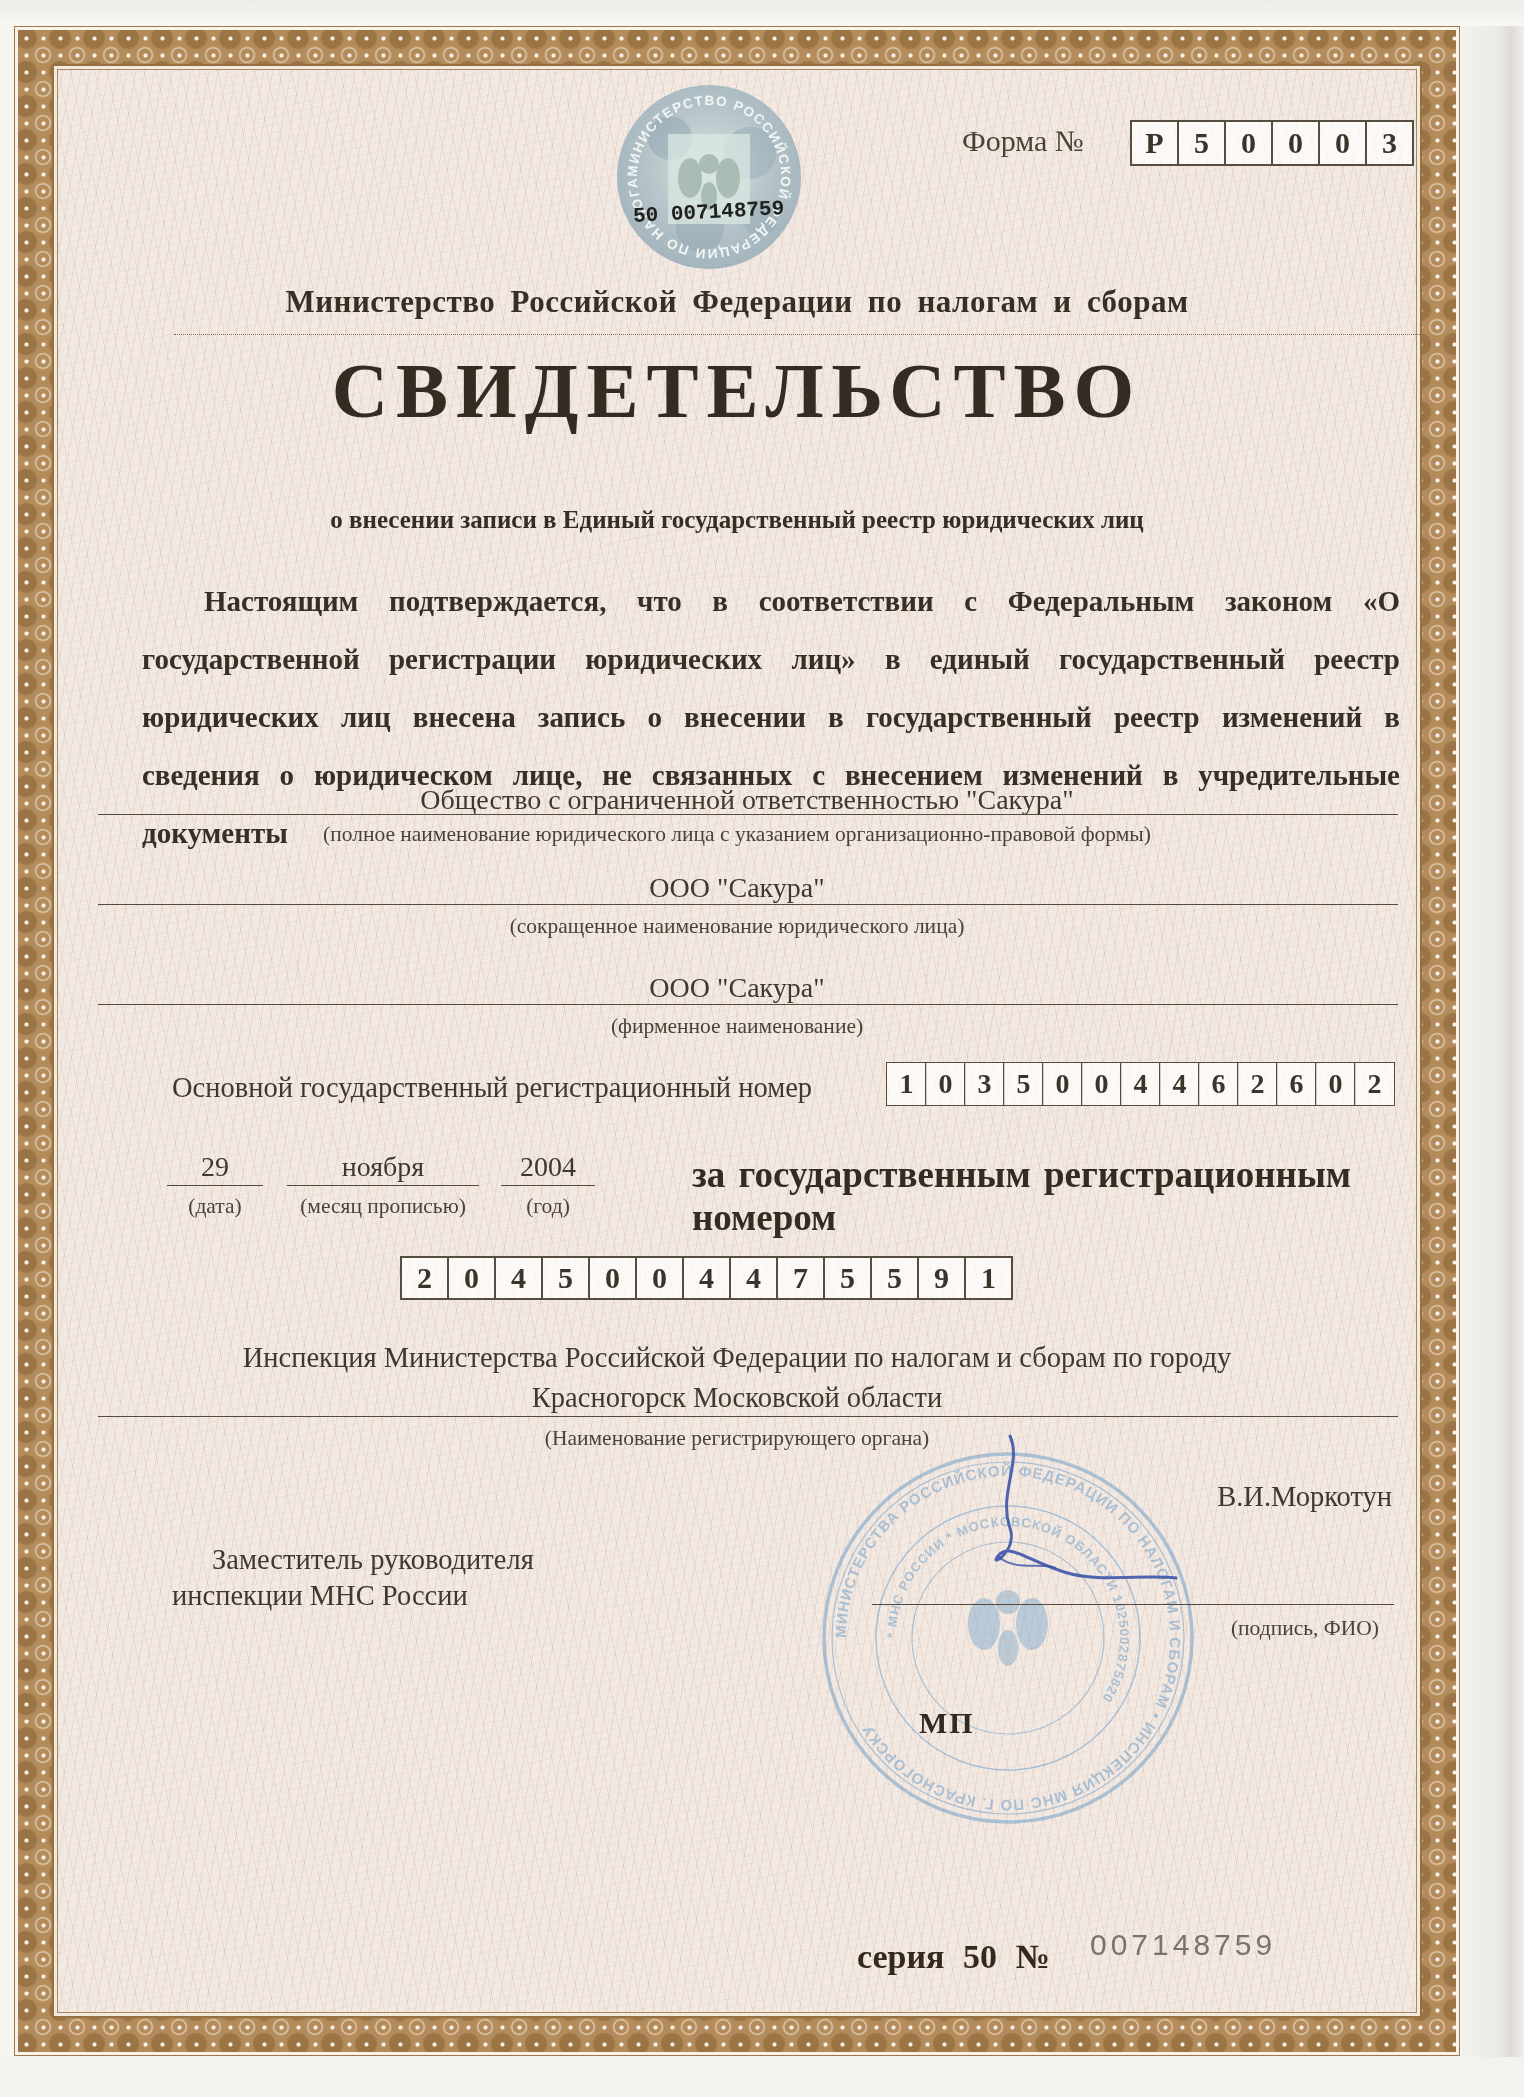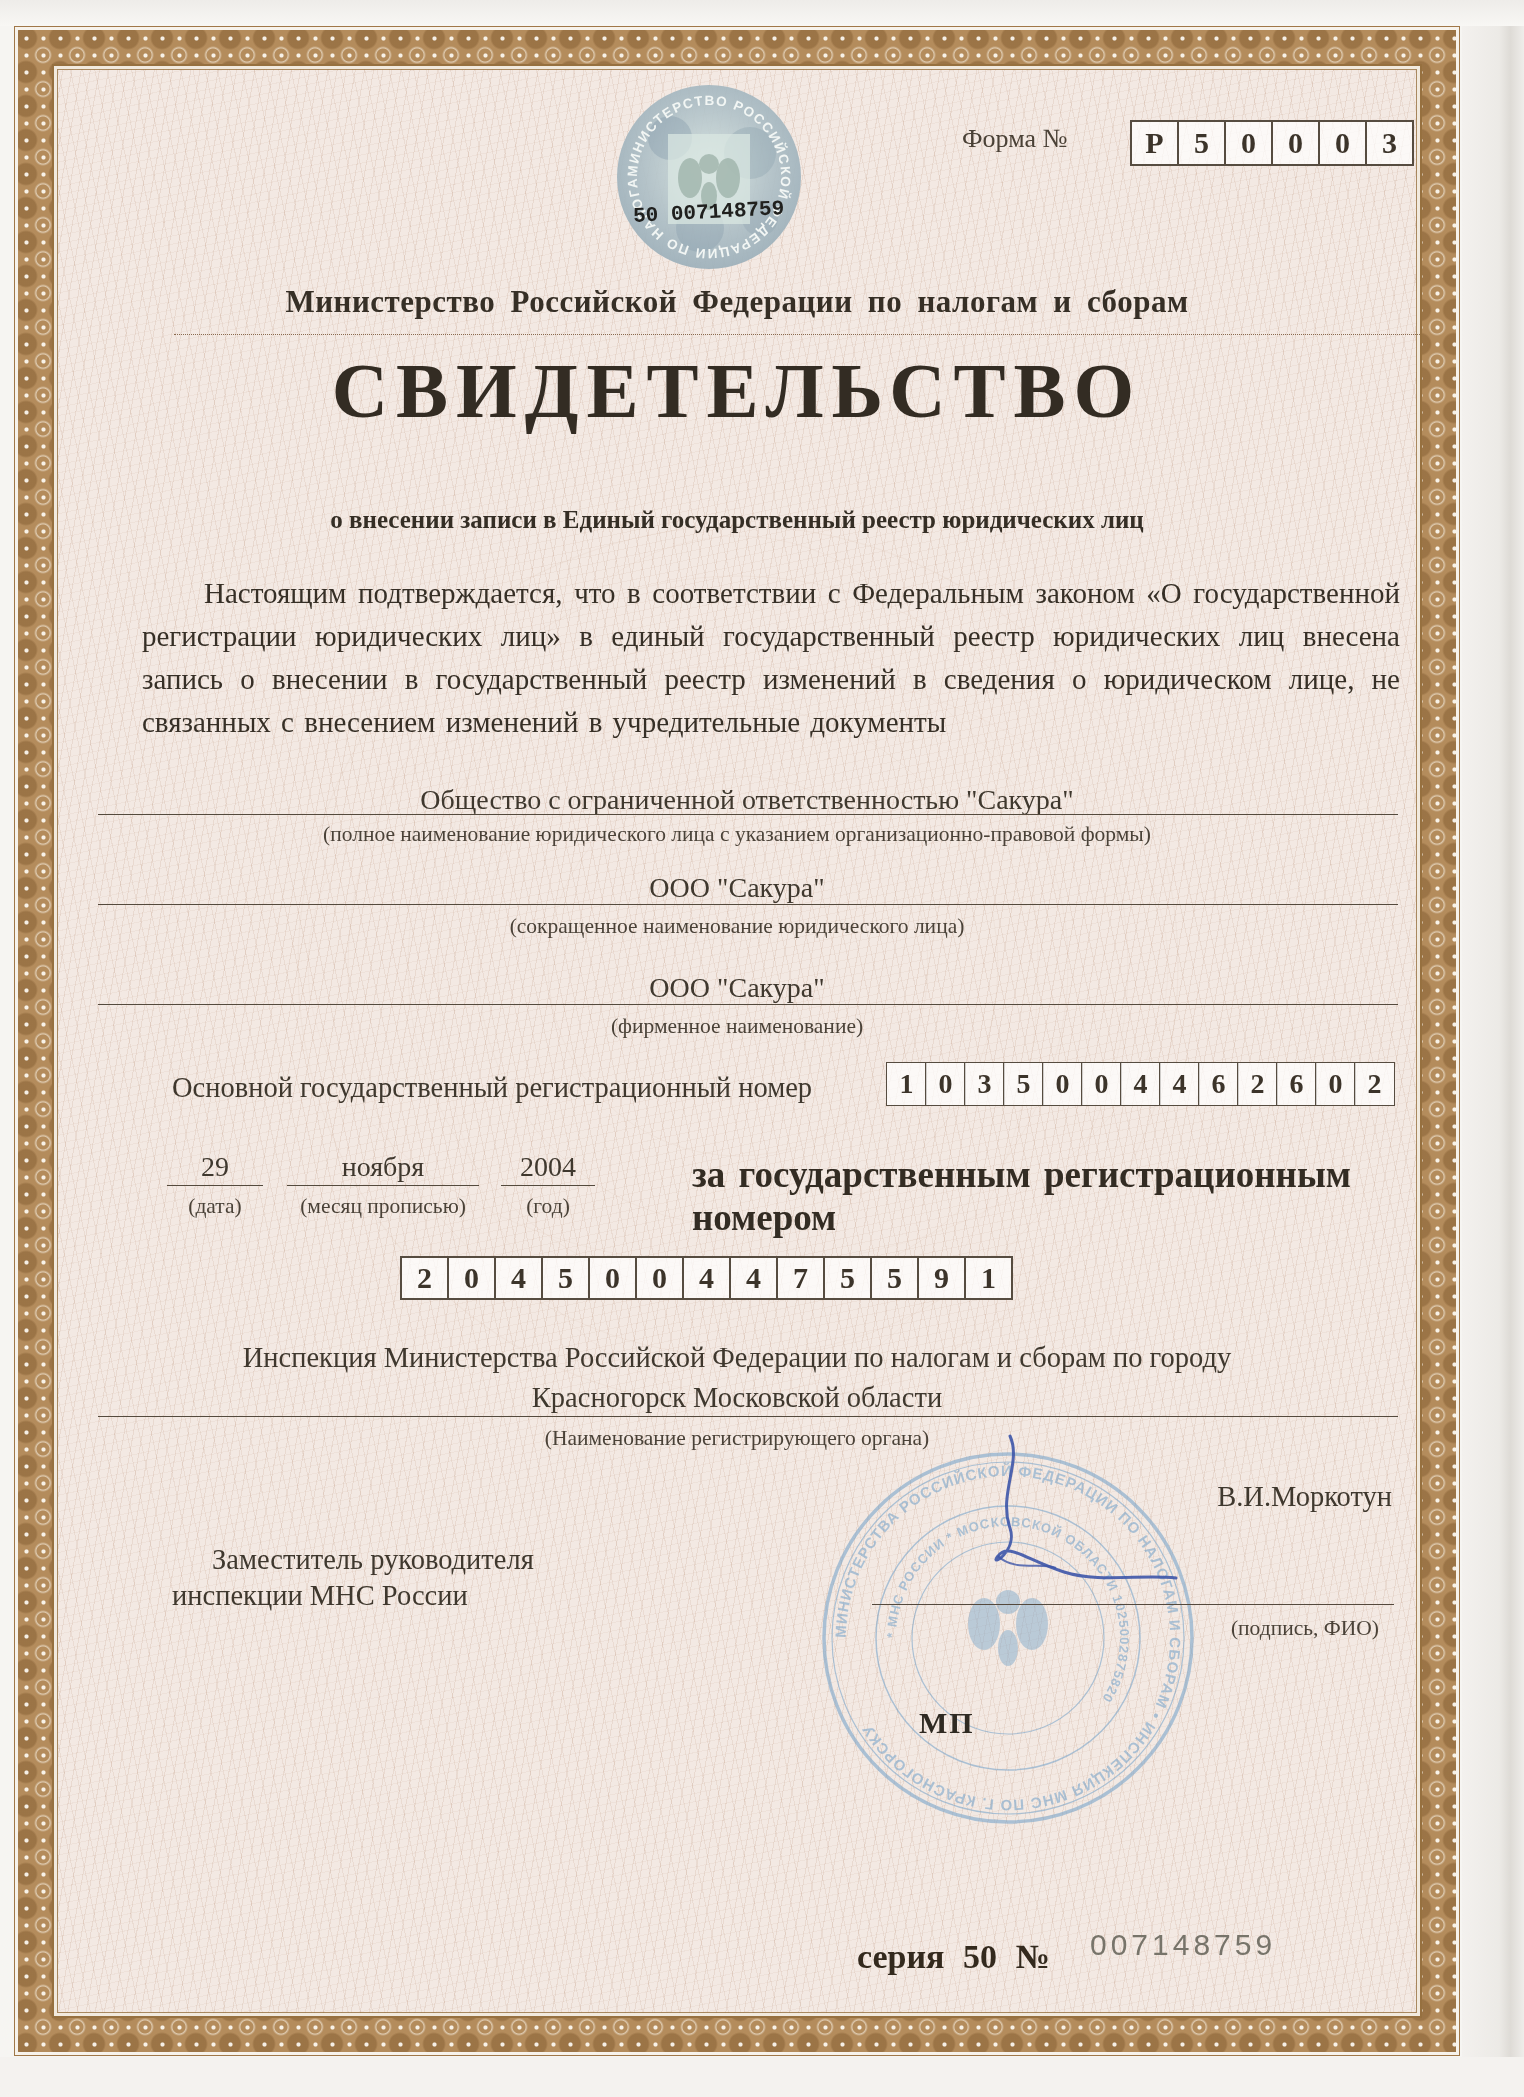--- a/index.html
+++ b/index.html
@@ -48,38 +48,38 @@
       repeating-linear-gradient(100deg, rgba(171,122,92,.14) 0 1px, rgba(0,0,0,0) 1px 9px),
       repeating-linear-gradient(78deg, rgba(171,122,92,.12) 0 1px, rgba(0,0,0,0) 1px 12px),
       repeating-linear-gradient(-12deg, rgba(171,122,92,.07) 0 1px, rgba(0,0,0,0) 1px 8px);
     color:#3e362c;
   }
   .rosette { position:absolute; left:234px; top:420px; opacity:.5; }
 
   .abs { position:absolute; }
   .ctr { left:0; width:100%; text-align:center; }
 
-  .form-label { font-size:26px; color:#4a4136; }
+  .form-label { font-size:30px; color:#4a4136; }
   .cells { display:flex; }
   .cell {
     width:49px; height:46px; margin-left:-2px;
     border:2px solid #564c40; background:rgba(255,255,255,.72);
     display:flex; align-items:center; justify-content:center;
     font-weight:bold; font-size:30px; color:#3c342a;
   }
   .cell:first-child { margin-left:0; }
   .cell.sm { width:41px; height:44px; font-size:28px; border-width:1.5px; }
   .cell.md { width:49px; height:44px; }
 
   .ministry { font-size:31px; font-weight:bold; letter-spacing:.5px; word-spacing:7px; color:#362f26; }
   .ministry-rule { border-top:1.5px dotted #8a6b50; height:0; }
   .doc-title { font-size:78px; font-weight:bold; letter-spacing:8px; color:#332c23; }
   .subtitle { font-size:25px; font-weight:bold; color:#352e25; }
   .para {
-    font-size:29px; font-weight:normal; line-height:43px; color:#362f26;
+    font-size:29px; font-weight:bold; line-height:58px; color:#362f26;
     text-align:justify; text-indent:62px; word-spacing:3px;
   }
   .val { font-size:28px; color:#3f382e; }
   .uline { border-bottom:1.7px solid #544a3d; height:0; }
   .cap { font-size:21.5px; color:#4a4238; }
   .lbl { font-size:28.5px; color:#3f382e; }
   .bold-lbl { font-size:37px; font-weight:bold; color:#332c23; word-spacing:4px; }
   .date-val { font-size:28px; text-align:center; color:#3f382e; }
   .mp { font-size:30px; font-weight:bold; letter-spacing:2px; color:#2f2a22; }
   .series-lbl { font-size:34px; font-weight:bold; word-spacing:10px; color:#33291d; }

